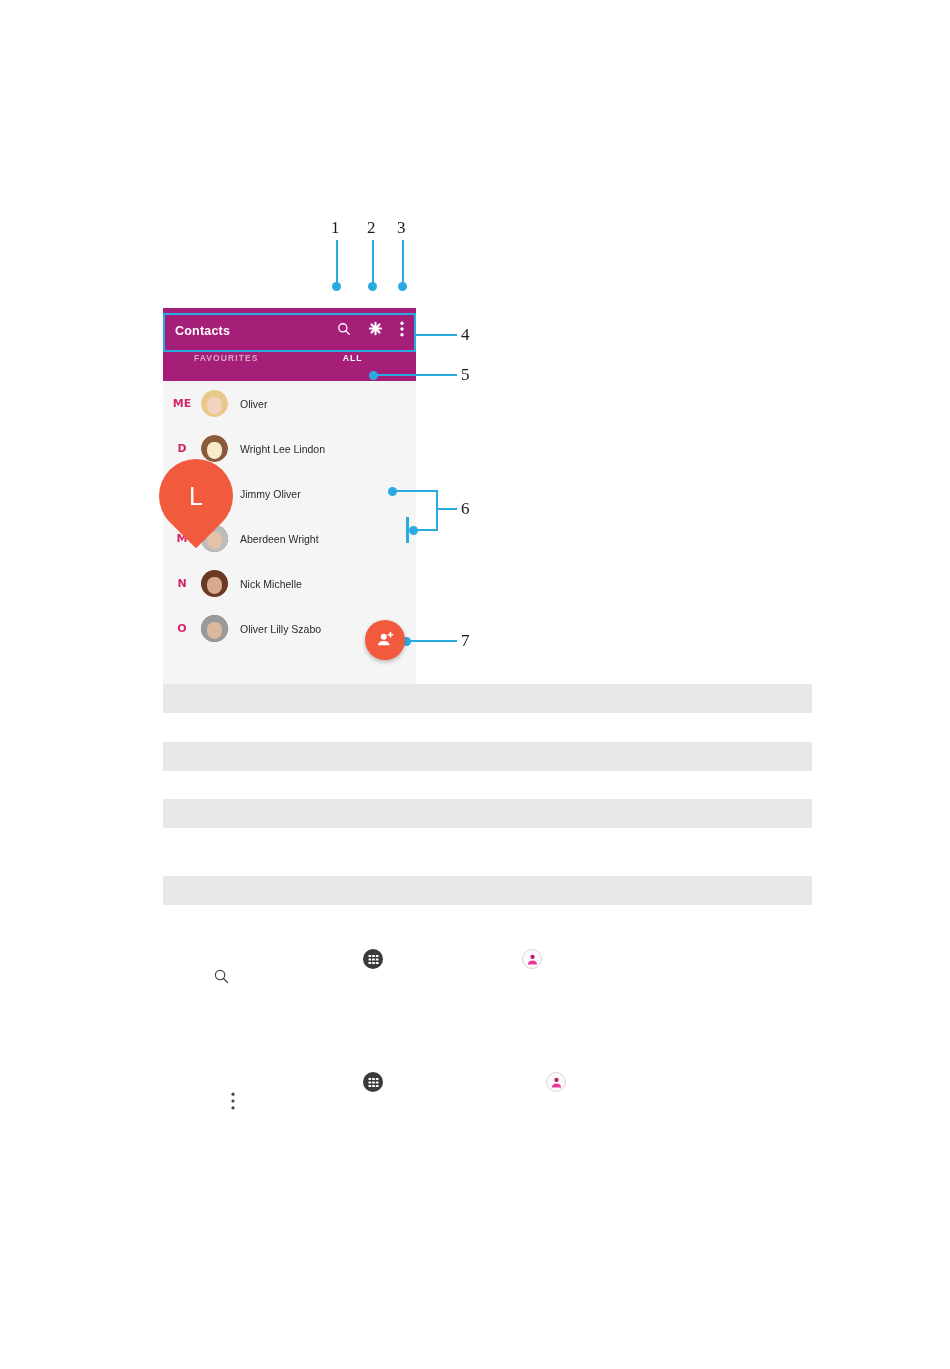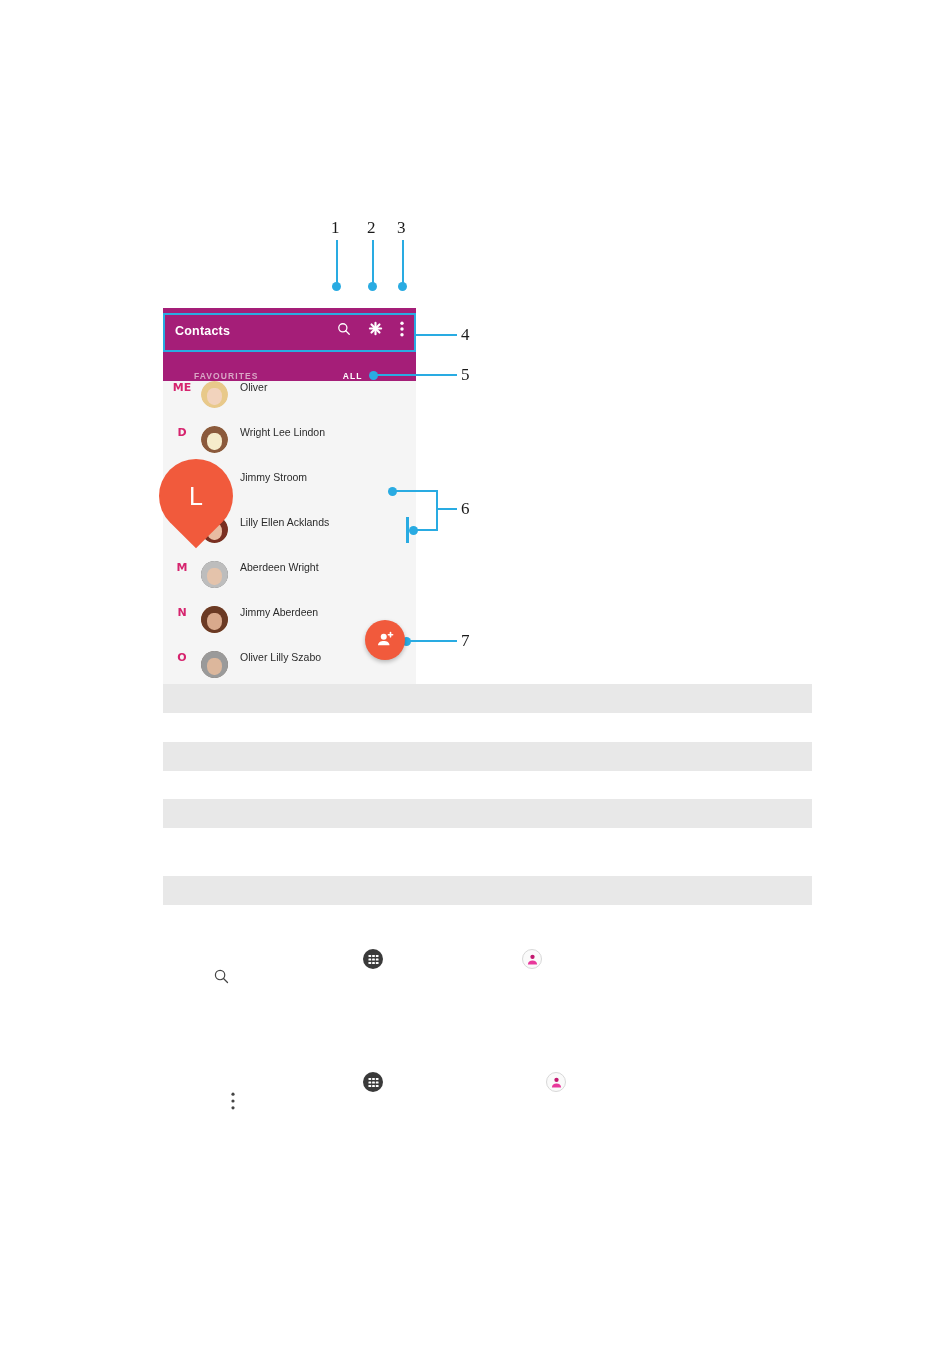--- a/index.html
+++ b/index.html
@@ -46,40 +46,40 @@
   }
   .appbar-title{
     color:#ffffff;font-size:12.5px;font-weight:bold;
     letter-spacing:.2px;flex:1;
   }
   .appbar-icons{display:flex;align-items:center;gap:17px;padding-right:4px;}
   .ic{display:block;}
 
   .tabbar{
     height:28px;background:#a51e78;
-    display:flex;align-items:flex-end;
+    display:flex;align-items:flex-start;
   }
   .tab{
     flex:1;text-align:center;font-size:8.5px;
     font-weight:bold;letter-spacing:1.1px;
   }
   .tab.inactive{color:#d9a7c6;}
   .tab.active{color:#ffffff;}
 
   .tabbar-highlight{
     position:absolute;
     left:163px;top:313px;width:253px;height:39px;
     border:2px solid #29abe2;
     box-sizing:border-box;
     pointer-events:none;
   }
 
   .list{background:#f5f5f5;position:relative;}
   .row{
-    height:45px;display:flex;
+    height:45px;display:flex;align-items:center;
     position:relative;
   }
   .sect{
     width:38px;text-align:center;
     color:#d6246e;font-size:11px;font-weight:bold;
     font-family:"DejaVu Sans", sans-serif;
   }
   .avatar{
     width:27px;height:27px;border-radius:50%;
     overflow:hidden;flex:0 0 auto;
@@ -226,48 +226,40 @@
         </div>
         <div class="nm">Wright Lee Lindon</div>
       </div>
 
       <div class="row">
         <div class="sect">J</div>
         <div class="avatar" style="background:#8c8278">
           <span class="hair" style="background:#4a4a4a"></span>
           <span class="skin" style="background:#d9b89c"></span>
         </div>
-        <div class="nm">Jimmy Stroom</div>
-      </div>
-
-      <div class="row">
-        <div class="sect">L</div>
-        <div class="avatar" style="background:#b4a08c">
-          <span class="hair" style="background:#7a2f22"></span>
-          <span class="skin" style="background:#e8bca2"></span>
-        </div>
-        <div class="nm">Lilly Ellen Acklands</div>
-      </div>
+        <div class="nm">Jimmy Oliver</div>
+      </div>
+
 
       <div class="row">
         <div class="sect">M</div>
         <div class="avatar" style="background:#7d7d7d">
           <span class="hair" style="background:#bdbdbd"></span>
           <span class="skin" style="background:#e4c3ab"></span>
         </div>
         <div class="nm">Aberdeen Wright</div>
       </div>
 
       <div class="row">
         <div class="sect">N</div>
         <div class="avatar" style="background:#9b6b4e">
           <span class="hair" style="background:#6b3a24"></span>
           <span class="skin" style="background:#d9a98c"></span>
         </div>
-        <div class="nm">Jimmy Aberdeen</div>
+        <div class="nm">Nick Michelle</div>
       </div>
 
       <div class="row">
         <div class="sect">O</div>
         <div class="avatar" style="background:#7a7068">
           <span class="hair" style="background:#9a9a9a"></span>
           <span class="skin" style="background:#dcb79c"></span>
         </div>
         <div class="nm">Oliver Lilly Szabo</div>
       </div>

